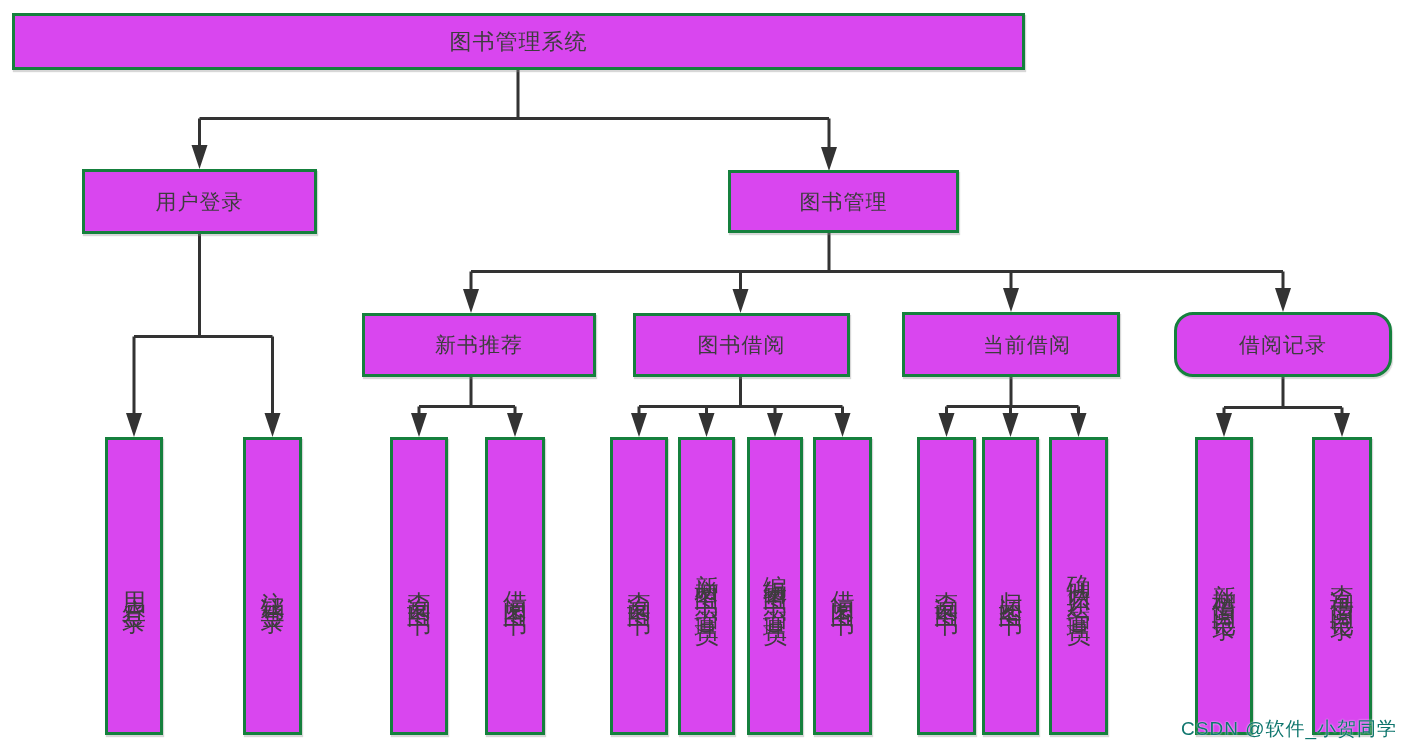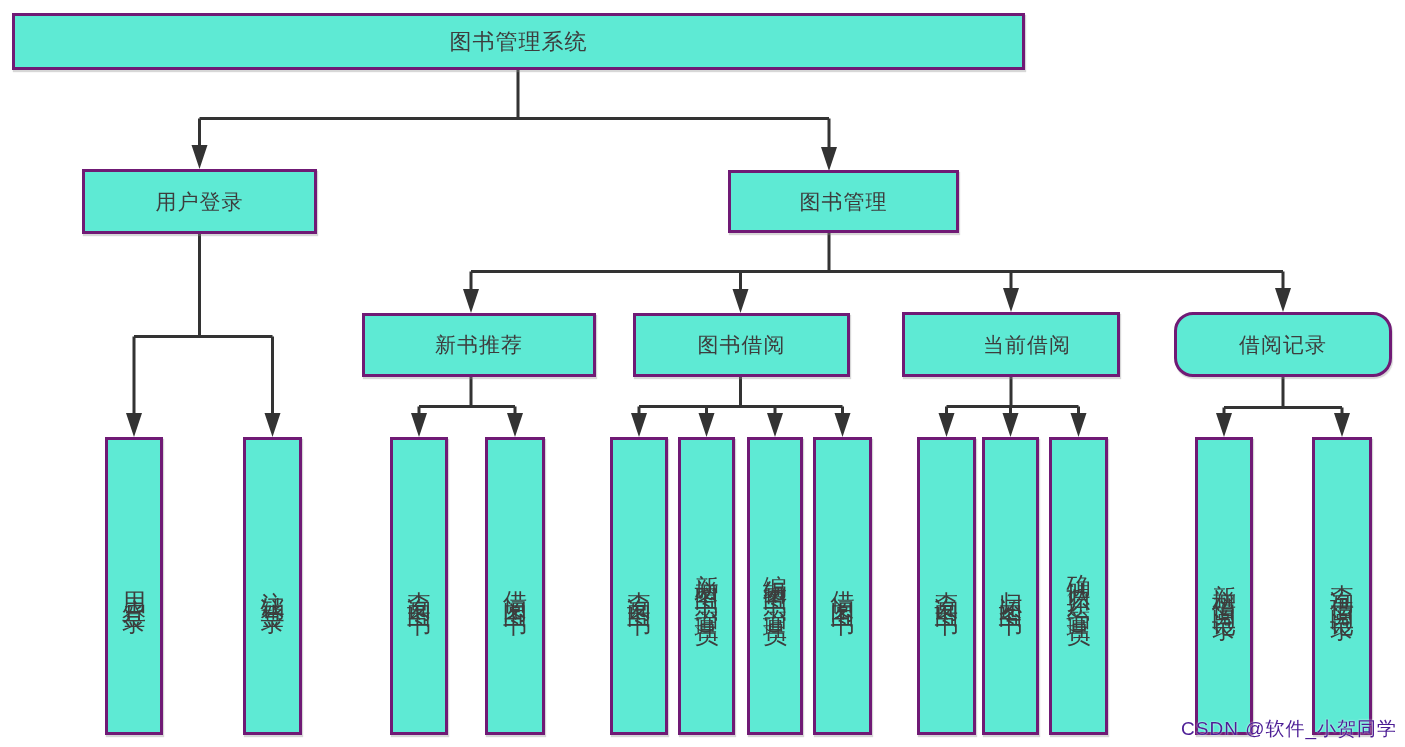--- a/index.html
+++ b/index.html
@@ -7,22 +7,22 @@
     position:relative;
     width:1405px;height:747px;
     background:#ffffff;
     font-family:"Liberation Sans","DejaVu Sans",sans-serif;
     overflow:hidden;
   }
   .edges{position:absolute;left:0;top:0;pointer-events:none;}
   .node{
     position:absolute;
     box-sizing:border-box;
-    border:3px solid #701a75;
-    background:#5eead4;
+    border:3px solid #15803d;
+    background:#d946ef;
     color:#3d3d3d;
     display:flex;align-items:center;justify-content:center;
     box-shadow:1px 2px 1px rgba(140,140,140,0.35);
     text-align:center;
   }
   .hbox{font-size:21px;letter-spacing:1px;}
   .n-root{left:12px;top:13px;width:1013px;height:57px;font-size:22px;}
   .n-user-login{left:82px;top:169px;width:235px;height:65px;}
   .n-book-mgmt{left:728px;top:170px;width:231px;height:63px;}
   .n-new-books{left:362px;top:313px;width:234px;height:64px;}
@@ -48,21 +48,21 @@
   .n-leaf-borrow2{left:813px;width:59px;}
   .n-leaf-query3{left:917px;width:59px;}
   .n-leaf-return{left:982px;width:57px;}
   .n-leaf-confirm{left:1049px;width:59px;}
   .n-leaf-add-record{left:1195px;width:58px;}
   .n-leaf-query-record{left:1312px;width:60px;}
   .watermark{
     position:absolute;
     right:8px;bottom:5px;
     font-size:19px;
-    color:#4c1d95;
+    color:#0f766e;
     text-shadow:0 0 2px #ffffff;
     letter-spacing:1px;
   }
 </style>
 </head>
 <body>
 
 <div class="stage">
 
   <svg class="edges" width="1405" height="747" viewBox="0 0 1405 747">

